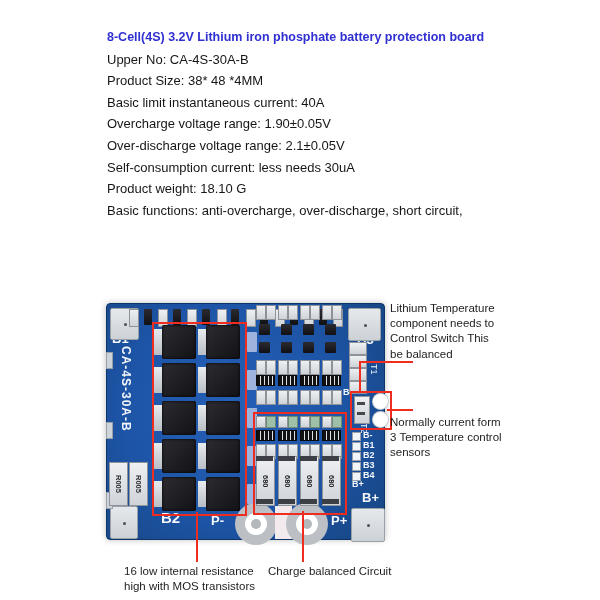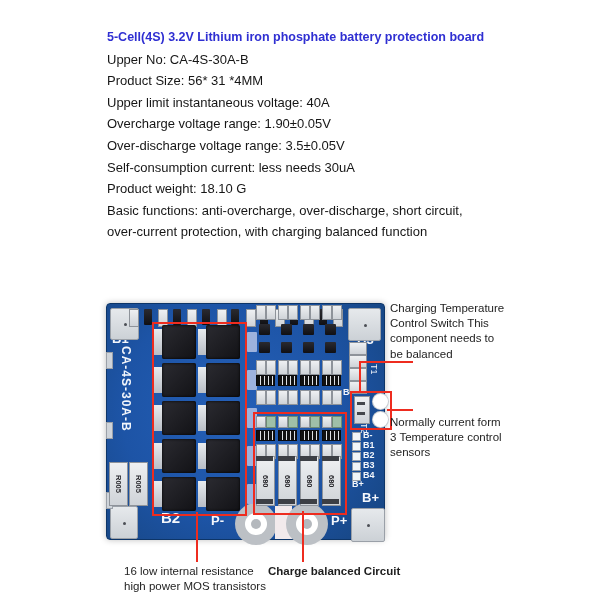--- a/index.html
+++ b/index.html
@@ -27,31 +27,30 @@
   
   .ann{position:absolute;font-size:11.5px;line-height:15.2px;color:#1e1e1e;}
   .ann div{white-space:nowrap;}
 </style>
 </head>
 <body>
 
 <div class="page">
 
   <div class="spec-block">
-    <div class="spec-title">5-Cell(4S) 3.2V Lithium iron phosphate battery protection board</div>
+    <div class="spec-title">8-Cell(4S) 3.2V Lithium iron phosphate battery protection board</div>
     <div class="spec-lines">
         <div>Upper No: CA-4S-30A-B</div>
-        <div>Product Size: 56* 31 *4MM</div>
-        <div>Upper limit instantaneous voltage: 40A</div>
+        <div>Product Size: 38* 48 *4MM</div>
+        <div>Basic limit instantaneous current: 40A</div>
         <div>Overcharge voltage range: 1.90±0.05V</div>
-        <div>Over-discharge voltage range: 3.5±0.05V</div>
+        <div>Over-discharge voltage range: 2.1±0.05V</div>
         <div>Self-consumption current: less needs 30uA</div>
         <div>Product weight: 18.10 G</div>
         <div>Basic functions: anti-overcharge, over-discharge, short circuit,</div>
-        <div>over-current protection, with charging balanced function</div>
       </div>
   </div>
 
   <div class="board" id="board">
 
     <div class="silk" style="left:5px;top:27px;font-size:13px;">B1</div>
     <div class="silk" style="left:250px;top:28px;font-size:13px;">B3</div>
     <div class="silk vert" style="left:12px;top:42px;height:130px;font-size:12px;letter-spacing:1px;">CA-4S-30A-B</div>
     <div class="silk" style="left:2px;top:194px;font-size:9px;">B-</div>
     <div class="silk" style="left:54px;top:205px;font-size:15px;">B2</div>
@@ -239,30 +238,30 @@
   <div class="redbox" style="left:152px;top:322px;width:91px;height:190px;"></div>
   <div class="redbox" style="left:253px;top:412px;width:90px;height:99px;"></div>
   <div class="redbox" style="left:350px;top:391px;width:38px;height:35px;"></div>
   <div class="redline" style="left:360px;top:361px;width:53px;height:2px;"></div>
   <div class="redline" style="left:359px;top:361px;width:2px;height:31px;"></div>
   <div class="redline" style="left:387px;top:409px;width:26px;height:2px;"></div>
   <div class="redline" style="left:196px;top:512px;width:2px;height:50px;"></div>
   <div class="redline" style="left:302px;top:511px;width:2px;height:51px;"></div>
 
   <div class="ann" style="left:390px;top:301px;">
-      <div>Charging Temperature</div>
+      <div>Lithium Temperature</div>
+      <div>component needs to</div>
       <div>Control Switch This</div>
-      <div>component needs to</div>
       <div>be balanced</div>
     </div>
   <div class="ann" style="left:390px;top:415px;">
       <div>Normally current form</div>
       <div>3 Temperature control</div>
       <div>sensors</div>
     </div>
   <div class="ann" style="left:124px;top:564px;">
       <div>16 low internal resistance</div>
-      <div>high power MOS transistors</div>
-    </div>
-  <div class="ann" style="left:268px;top:564px;font-weight:bold;">
+      <div>high with MOS transistors</div>
+    </div>
+  <div class="ann" style="left:268px;top:564px;">
       <div>Charge balanced Circuit</div>
     </div>
 </div>
 
 </body></html>

